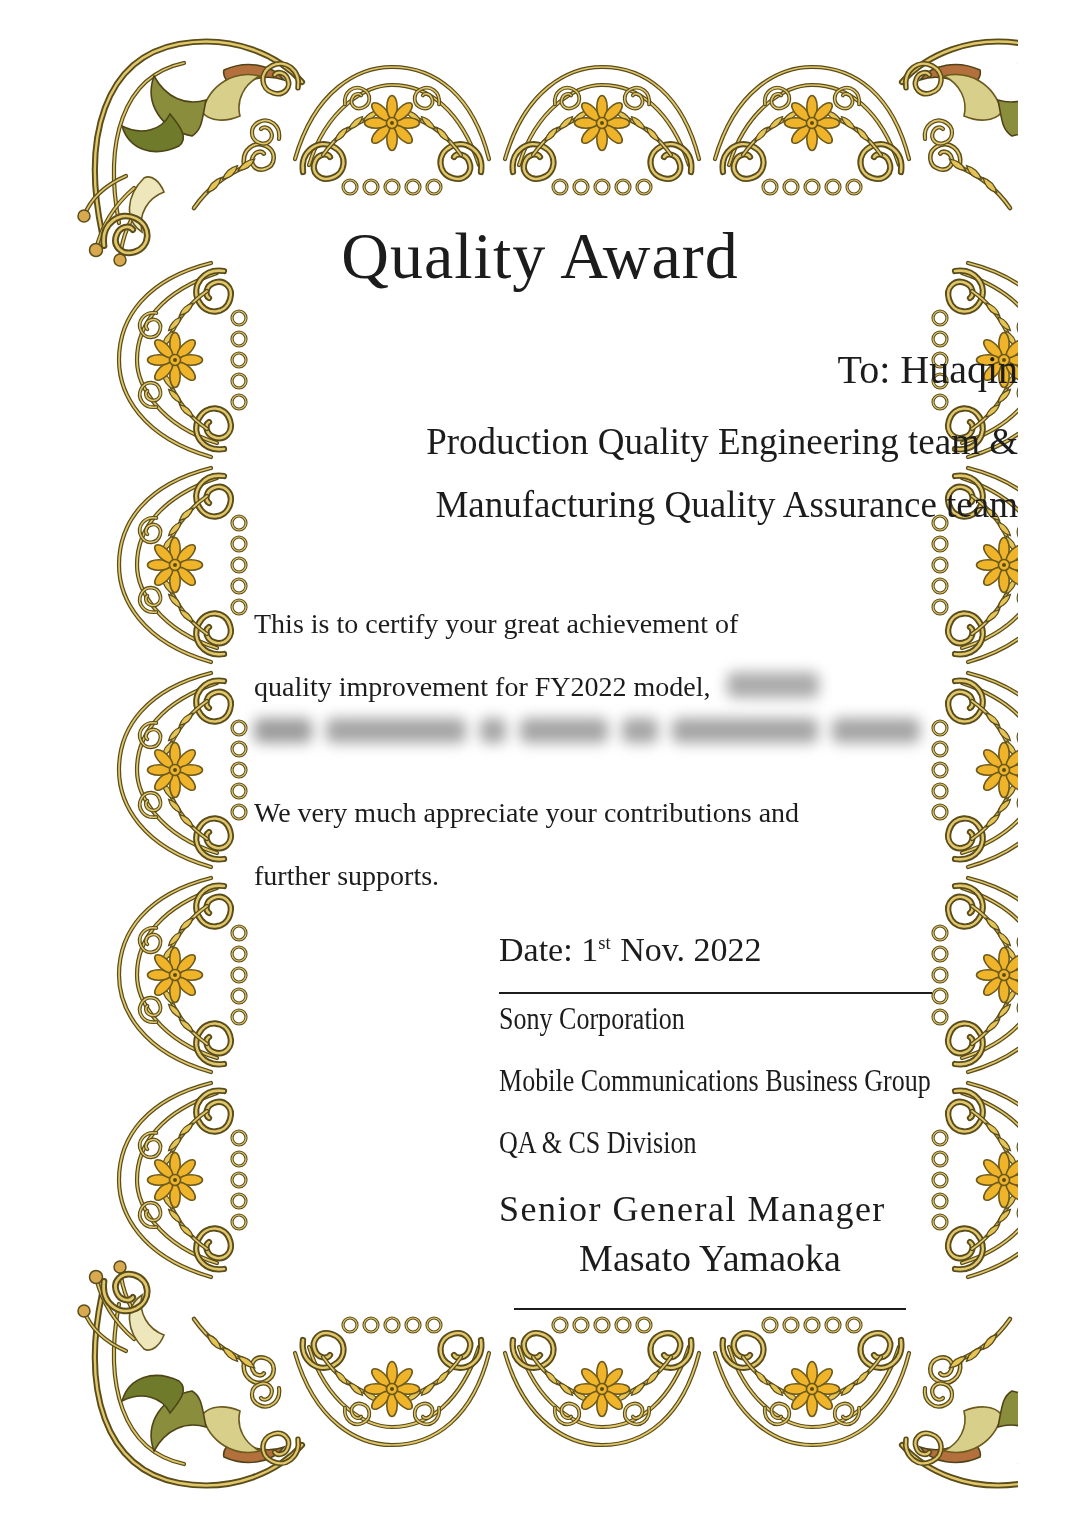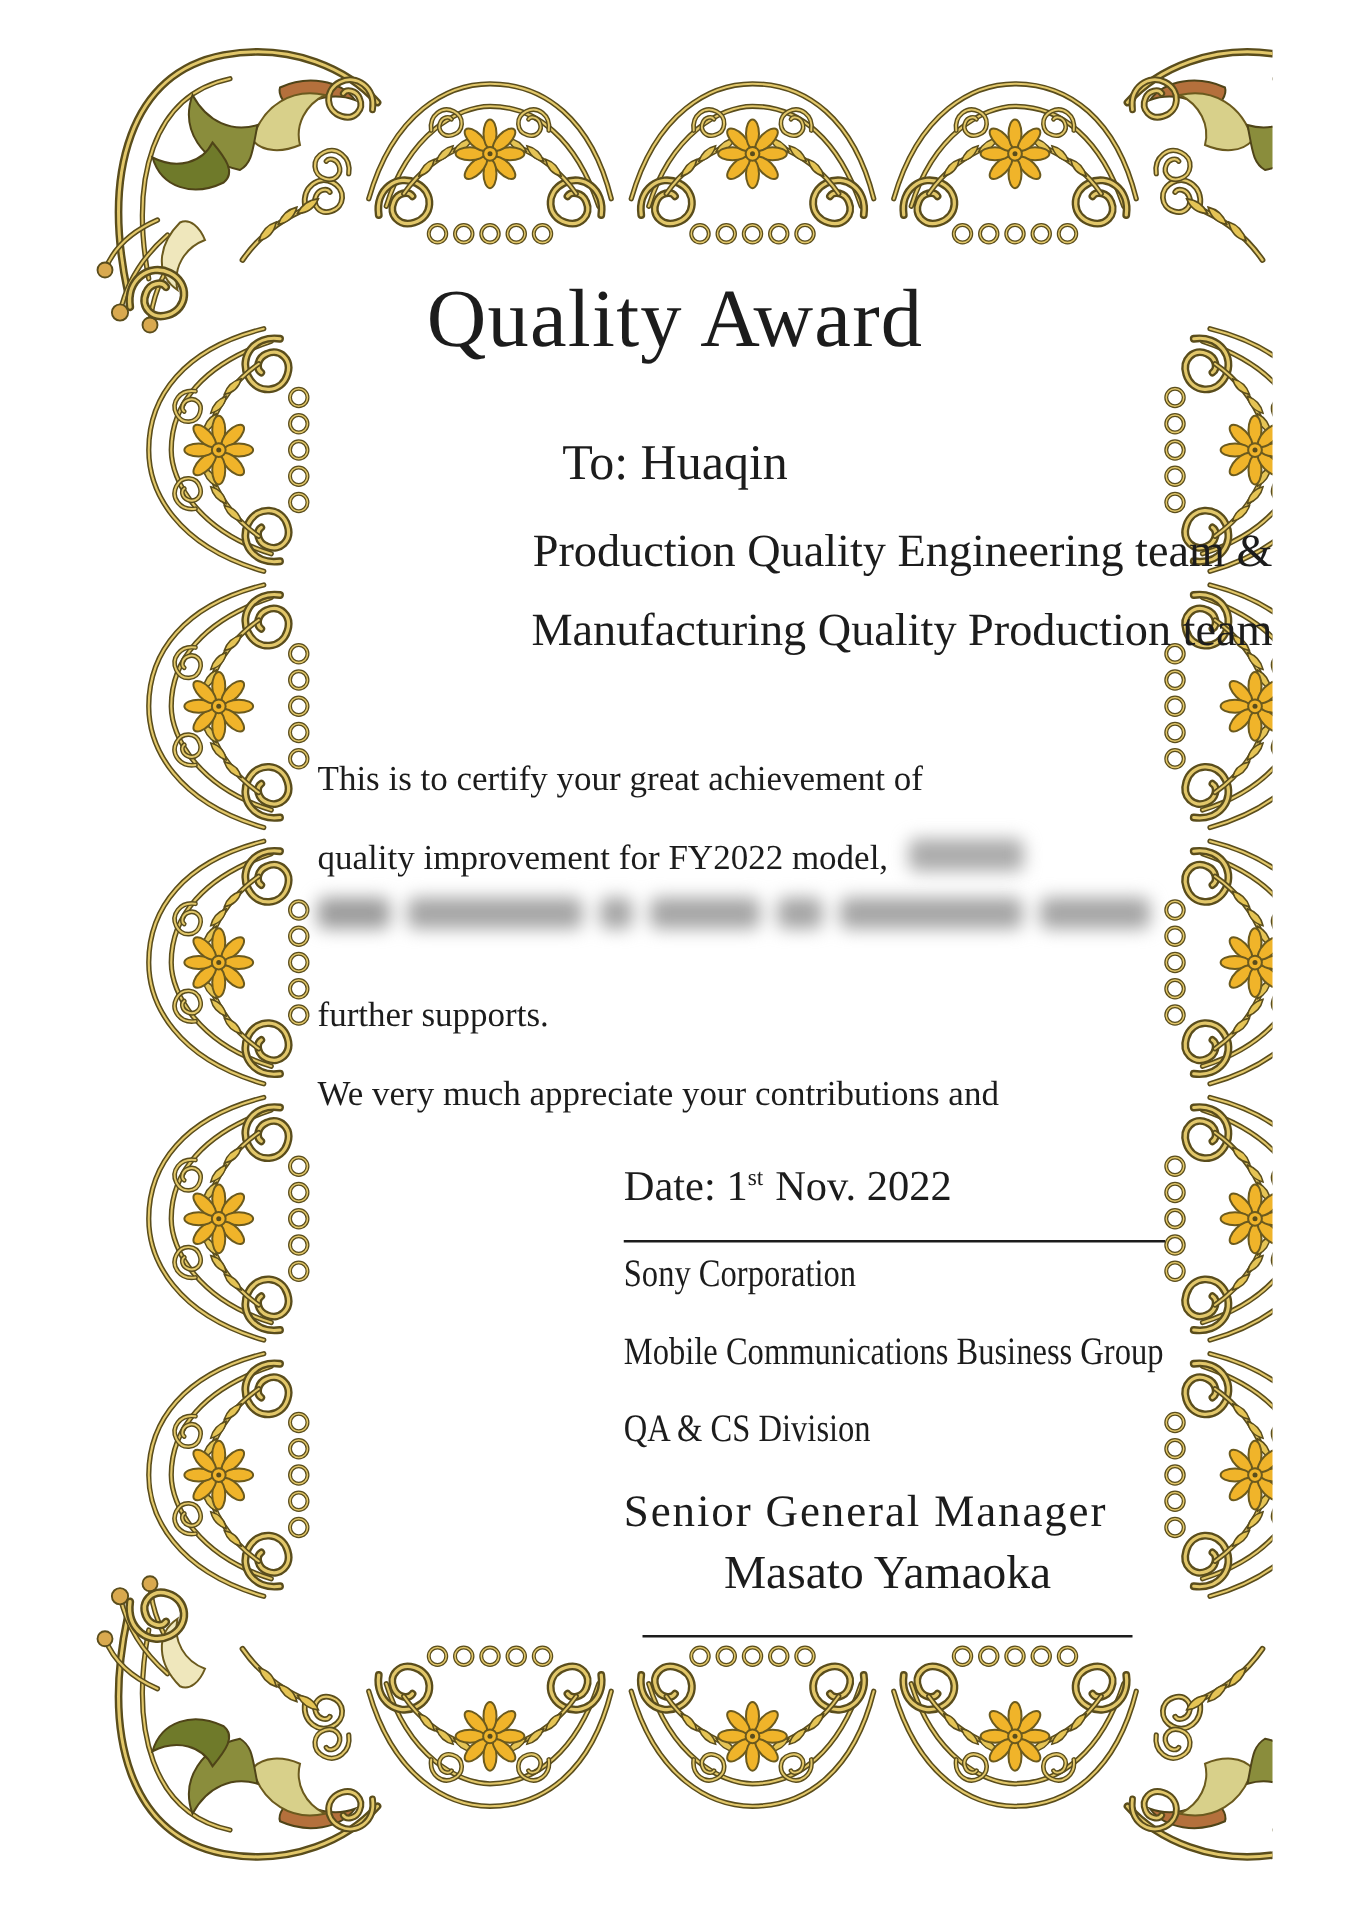--- a/index.html
+++ b/index.html
@@ -29,21 +29,21 @@
   .terra{fill:#b4703c;stroke:#4f4418;stroke-width:1.6;}
 
   .content{position:absolute;inset:0;}
   .certificate-title{
     position:absolute;top:218px;left:0;width:100%;
     margin:0;text-align:center;
     font-size:66px;font-weight:500;letter-spacing:1px;line-height:1.15;
   }
   .recipient{
     position:absolute;top:346px;left:0;width:100%;
-    text-align:center;font-size:40px;line-height:1.2;
+    text-align:right;font-size:40px;line-height:1.2;
   }
   .team{position:absolute;left:0;width:100%;text-align:right;font-size:37px;line-height:1.2;}
   .team.t1{top:420px;}
   .team.t2{top:483px;}
 
   .body-block{
     position:absolute;left:192px;top:592px;width:720px;
     font-size:28px;
   }
   .body-block p{margin:0;line-height:63px;height:63px;white-space:nowrap;}
@@ -201,40 +201,40 @@
     <use href="#edgesLeft" transform="translate(1055,0) scale(-1,1)"></use>
   </svg>
 
   <main class="content">
 
     <h1 class="certificate-title">Quality Award</h1>
 
     <div class="recipient">To: Huaqin</div>
 
     <div class="team t1">Production Quality Engineering team &amp;</div>
-    <div class="team t2">Manufacturing Quality Production team</div>
+    <div class="team t2">Manufacturing Quality Assurance team</div>
 
     <div class="body-block">
       <p>This is to certify your great achievement of</p>
       <p>
         <span>quality improvement for FY2022 model,</span><span class="redact redact-inline"></span>
       </p>
       <p>
         <span class="redact-row">
           <span class="blob b1"></span>
             <span class="blob b2"></span>
             <span class="blob b3"></span>
             <span class="blob b4"></span>
             <span class="blob b5"></span>
             <span class="blob b6"></span>
             <span class="blob b7"></span>
         </span>
       </p>
+      <p>We very much appreciate your contributions and</p>
       <p>further supports.</p>
-      <p>We very much appreciate your contributions and</p>
     </div>
 
     <div class="date-line">
       <span>Date: 1</span><sup>st</sup><span class="suffix">Nov. 2022</span>
     </div>
 
     <div class="sig company condensed">Sony Corporation</div>
     <div class="sig group condensed">Mobile Communications Business Group</div>
     <div class="sig division condensed">QA &amp; CS Division</div>
     <div class="sig role">Senior General Manager</div>

